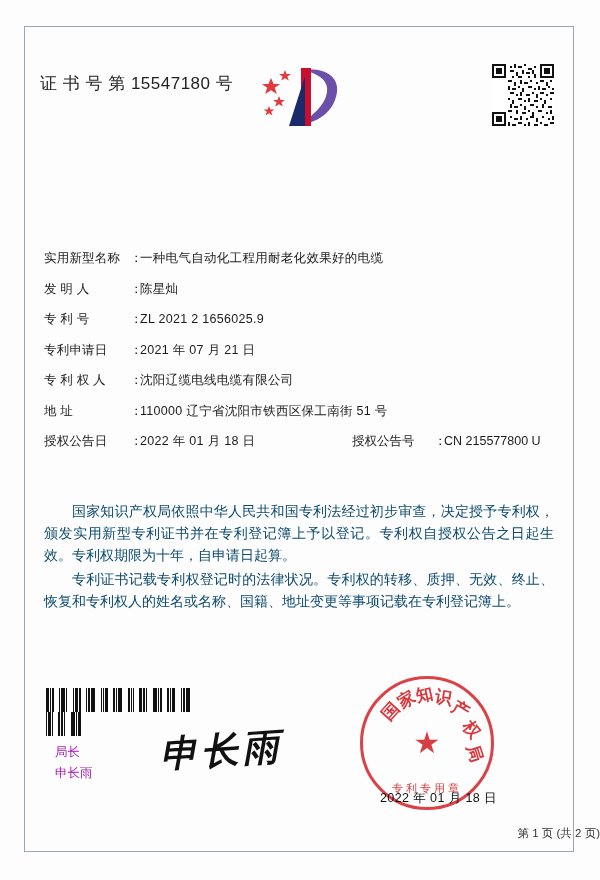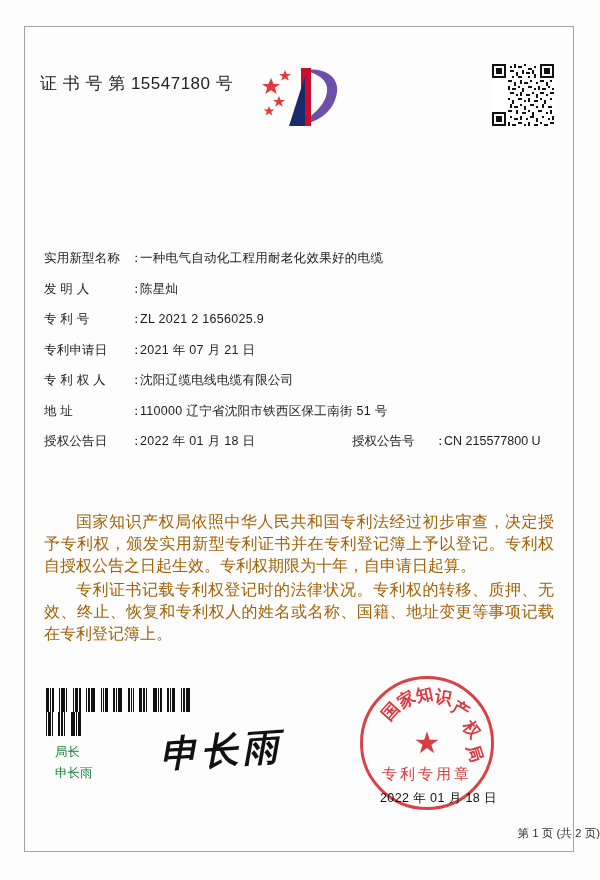--- a/index.html
+++ b/index.html
@@ -107,25 +107,25 @@
     white-space: nowrap;
   }
   .field-row.dual .field-value2 {
     flex: 1 1 auto;
   }
 
   
   .paras {
     position: absolute;
     left: 44px;
-    top: 511px;
+    top: 500px;
     width: 510px;
-    font-size: 16px;
+    font-size: 14px;
     line-height: 22px;
-    color: #a16207;
+    color: #0c4a6e;
     text-align: justify;
   }
   .paras p {
     margin: 0 0 2px 0;
     text-indent: 2em;
   }
 
   
   .barcode {
     position: absolute;
@@ -142,21 +142,21 @@
     vertical-align: top;
   }
 
   
   .sig-labels {
     position: absolute;
     left: 55px;
     top: 742px;
     font-size: 12.5px;
     line-height: 21px;
-    color: #15803d;
+    color: #a21caf;
   }
   .sig-script {
     position: absolute;
     left: 160px;
     top: 726px;
     font-family: "DejaVu Serif", serif;
     font-size: 37px;
     font-style: italic;
     font-weight: bold;
     color: #111;
@@ -194,24 +194,24 @@
     font-size: 17px;
     font-family: "DejaVu Serif", serif;
     font-weight: bold;
     color: #d4292f;
     opacity: 0.92;
     white-space: nowrap;
   }
   .seal-bottom {
     position: absolute;
     left: 0;
-    bottom: 26px;
+    bottom: 14px;
     width: 134px;
     text-align: center;
-    font-size: 15px;
+    font-size: 11px;
     color: #d4292f;
     opacity: 0.9;
     letter-spacing: 3px;
   }
   .seal-date {
     position: absolute;
     left: 380px;
     top: 790px;
     font-size: 12.5px;
     color: #111;

